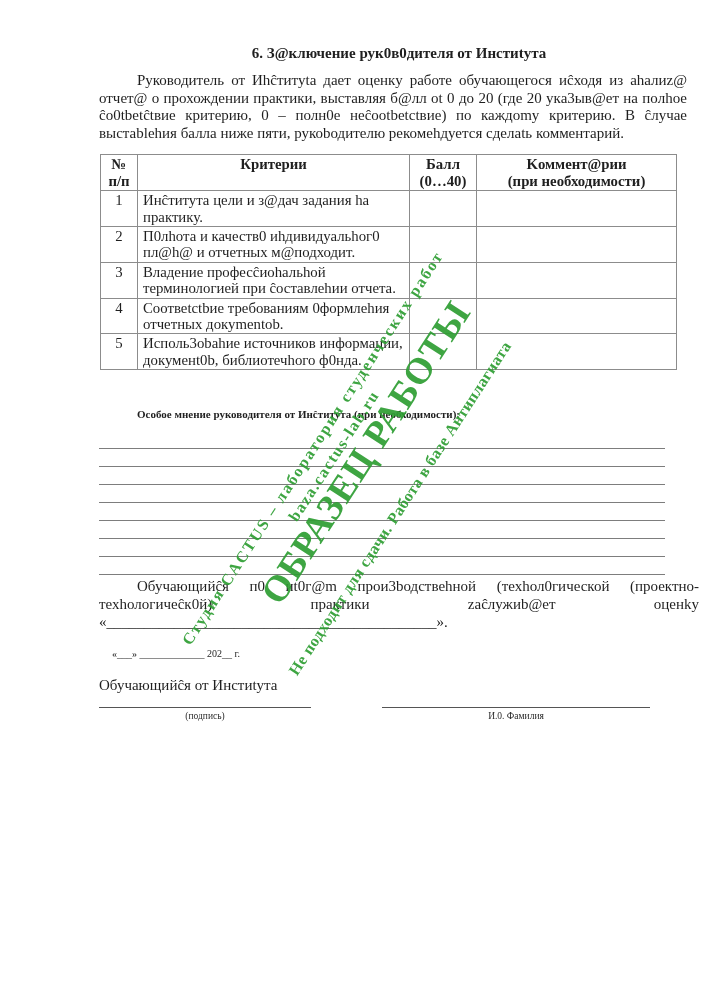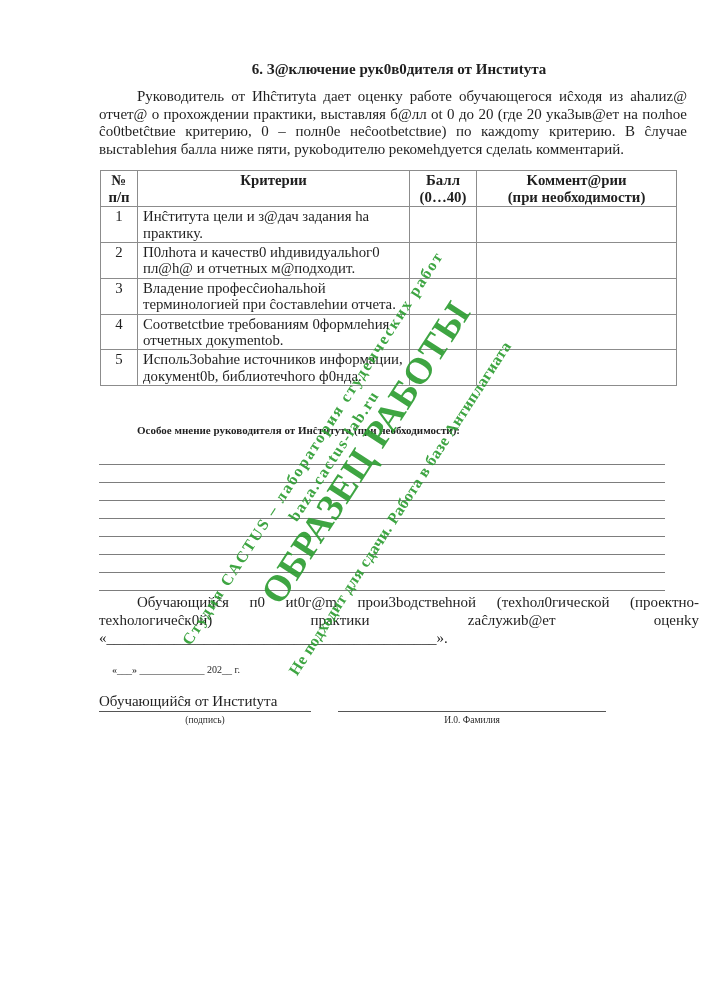--- a/index.html
+++ b/index.html
@@ -10,21 +10,21 @@
     color: #1f1f1f;
   }
   .page {
     position: relative;
     width: 707px; height: 1000px;
     overflow: hidden;
     background: #ffffff;
   }
   .content {
     position: absolute;
-    left: 99px; top: 60px;
+    left: 99px; top: 44px;
     width: 600px;
   }
   .doc-title {
     font-size: 15px; font-weight: bold;
     text-align: center;
     line-height: 18px;
     margin: 0 0 10px 0;
   }
   .intro {
     font-size: 15px; line-height: 17.6px;
@@ -77,22 +77,23 @@
   .date-line {
     font-size: 10px; line-height: 18px;
     margin: 14px 0 0 13px;
   }
   .supervisor-title {
     font-size: 15px; line-height: 18px;
     margin: 13px 0 0 0;
   }
   .sig-block {
     display: flex;
-    margin-top: 1px;
+    margin-top: 13px;
     width: 600px;
+    gap: 44px;
   }
   .sig-col-left { width: 212px; }
   .sig-col-right { width: 268px; margin-left: 27px; }
   .sig-rule { border-top: 1.3px solid #555; height: 0; }
   .sig-caption {
     font-size: 9.5px;
     text-align: center;
     padding-top: 3px;
     color: #2a2a2a;
   }

